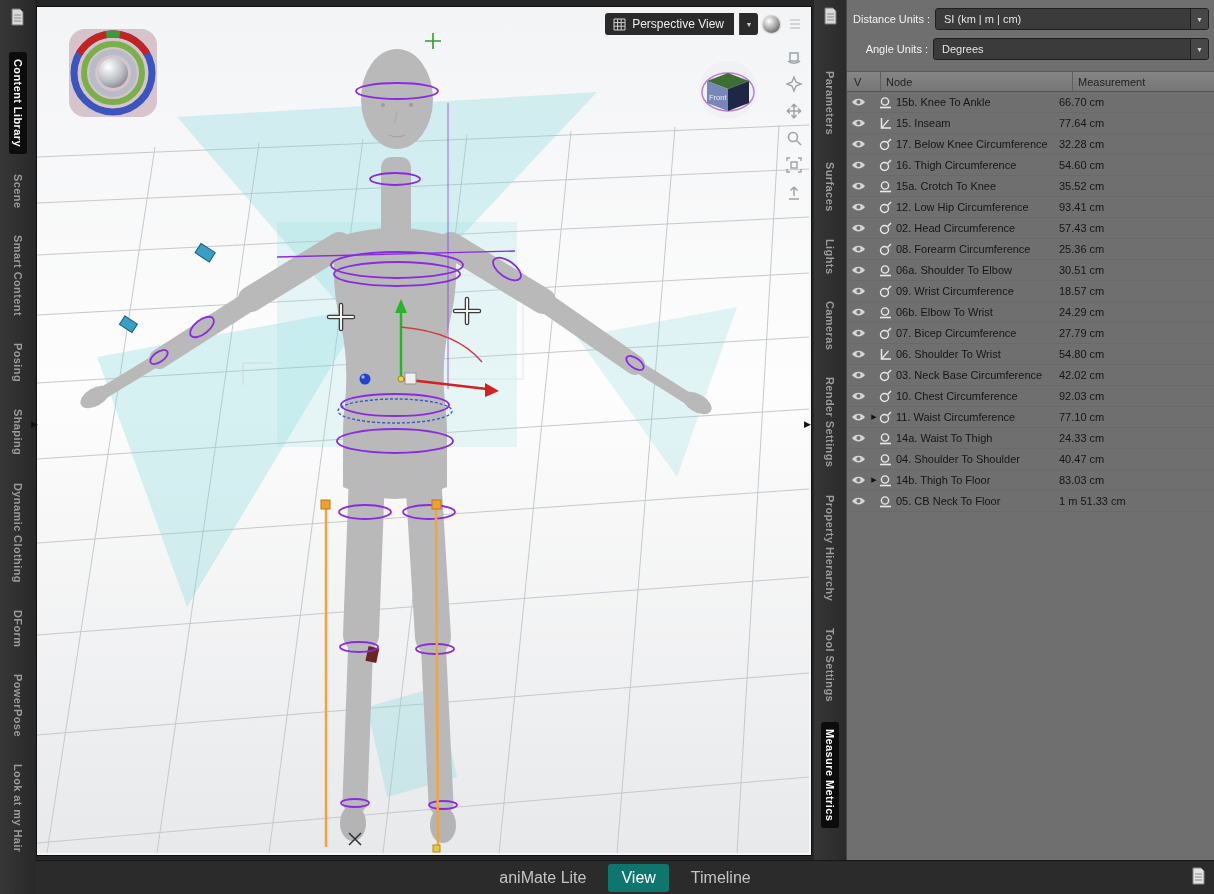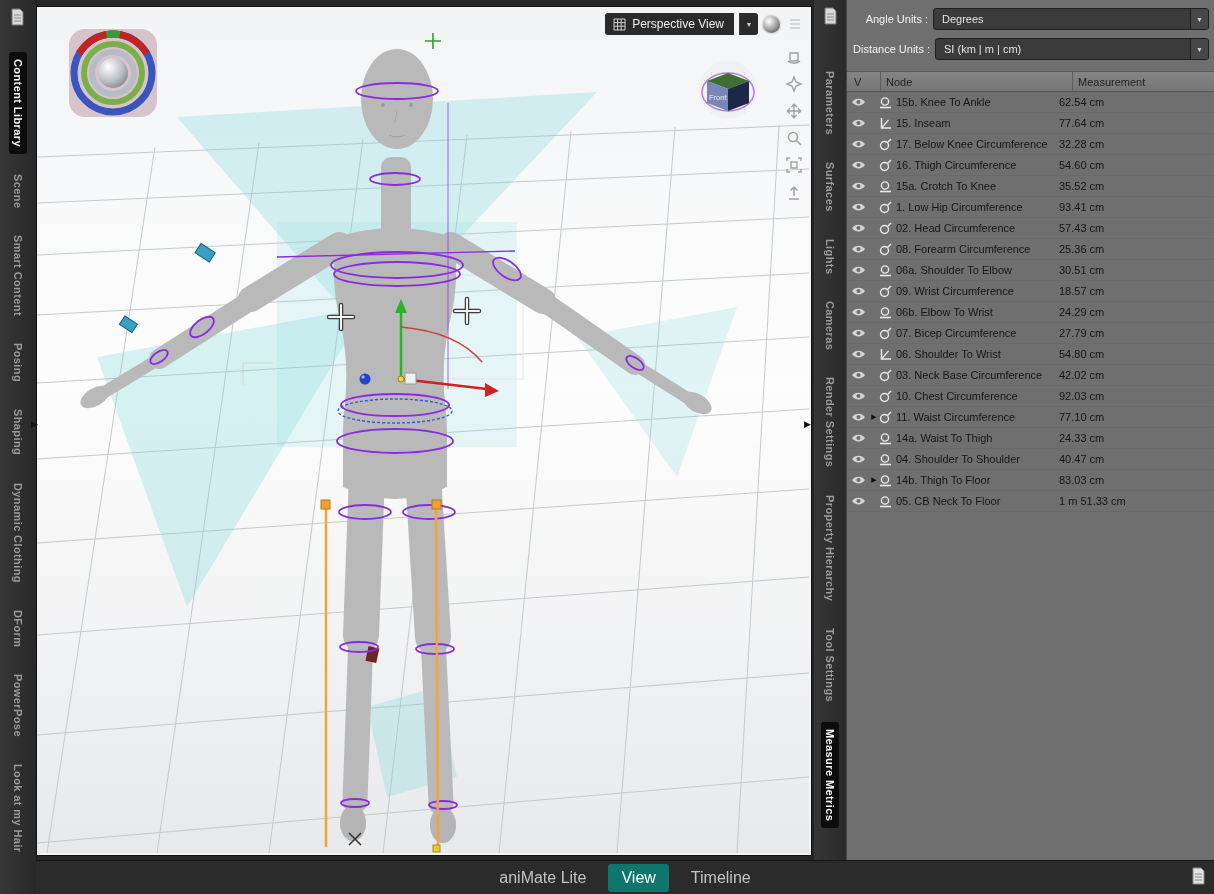--- a/index.html
+++ b/index.html
@@ -297,30 +297,30 @@
       <div class="vtab">Cameras</div>
       <div class="vtab">Render Settings</div>
       <div class="vtab">Property Hierarchy</div>
       <div class="vtab">Tool Settings</div>
       <div class="vtab active">Measure Metrics</div>
     </div>
 </div>
 
 <div id="right-panel">
   <div class="units-row">
+    <span class="units-label">Distance Units :</span>
+    <div class="units-select">
+      <span>SI (km | m | cm)</span>
+      <span class="dd-btn">▼</span>
+    </div>
+  </div>
+  <div class="units-row">
     <span class="units-label">Angle Units :</span>
     <div class="units-select">
       <span>Degrees</span>
-      <span class="dd-btn">▼</span>
-    </div>
-  </div>
-  <div class="units-row">
-    <span class="units-label">Distance Units :</span>
-    <div class="units-select">
-      <span>SI (km | m | cm)</span>
       <span class="dd-btn">▼</span>
     </div>
   </div>
   <div id="mm-table">
     <div id="mm-header">
       <span class="col-v">V</span>
       <span class="col-node">Node</span>
       <span class="col-meas">Measurement</span>
     </div>
     <div id="mm-rows">
@@ -332,21 +332,21 @@
             </svg>
           </span>
           <span class="c-exp"></span>
           <span class="c-icon">
             <svg width="13" height="13" viewBox="0 0 13 13">
               <circle cx="6" cy="5.5" r="3.6" fill="none" stroke="#e9e9e9" stroke-width="1.4"></circle>
               <line x1="1" y1="11.5" x2="12" y2="11.5" stroke="#e9e9e9" stroke-width="1.6"></line>
             </svg>
           </span>
           <span class="c-label">15b. Knee To Ankle</span>
-          <span class="c-value">62.54 cm</span>
+          <span class="c-value">66.70 cm</span>
         </div>
         <div class="mm-row">
           <span class="c-v">
             <svg width="15" height="10" viewBox="0 0 15 10">
               <path d="M1 5 C4 0.5 11 0.5 14 5 C11 9.5 4 9.5 1 5 Z" fill="#d6d6d6"></path>
               <circle cx="7.5" cy="5" r="2.1" fill="#6e6e6e"></circle>
             </svg>
           </span>
           <span class="c-exp"></span>
           <span class="c-icon">
@@ -416,21 +416,21 @@
               <circle cx="7.5" cy="5" r="2.1" fill="#6e6e6e"></circle>
             </svg>
           </span>
           <span class="c-exp"></span>
           <span class="c-icon">
             <svg width="13" height="13" viewBox="0 0 13 13">
               <circle cx="5.5" cy="7.5" r="4" fill="none" stroke="#e9e9e9" stroke-width="1.4"></circle>
               <line x1="8.5" y1="4.5" x2="12" y2="1" stroke="#e9e9e9" stroke-width="1.4"></line>
             </svg>
           </span>
-          <span class="c-label">1. Low Hip Circumference</span>
+          <span class="c-label">12. Low Hip Circumference</span>
           <span class="c-value">93.41 cm</span>
         </div>
         <div class="mm-row">
           <span class="c-v">
             <svg width="15" height="10" viewBox="0 0 15 10">
               <path d="M1 5 C4 0.5 11 0.5 14 5 C11 9.5 4 9.5 1 5 Z" fill="#d6d6d6"></path>
               <circle cx="7.5" cy="5" r="2.1" fill="#6e6e6e"></circle>
             </svg>
           </span>
           <span class="c-exp"></span>

